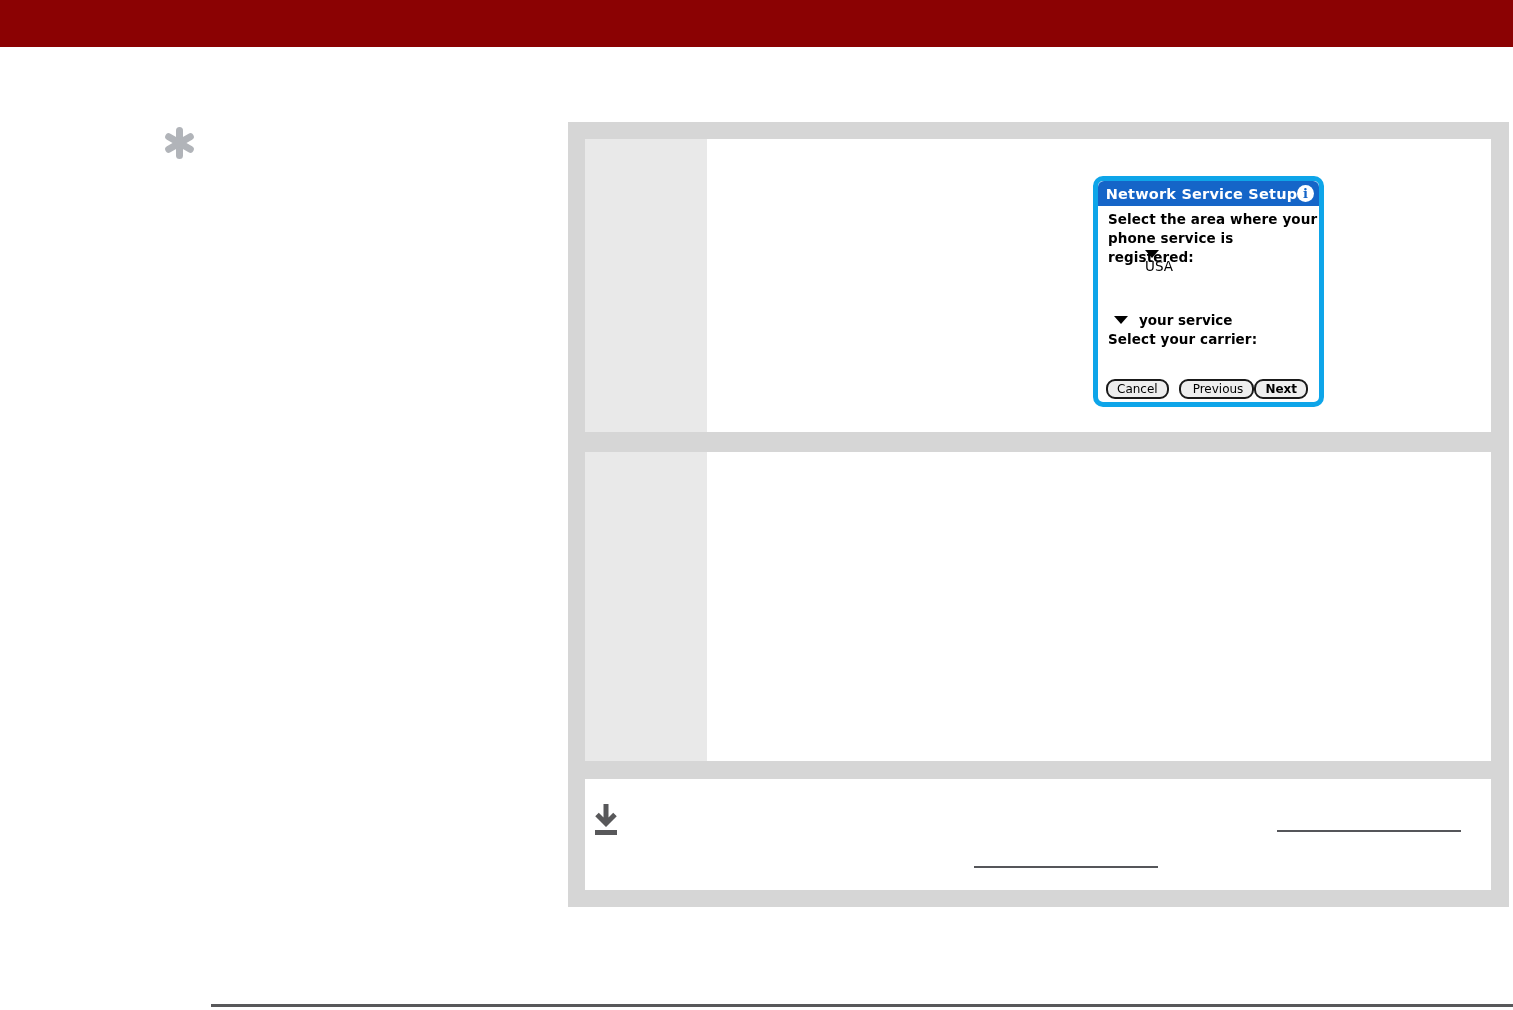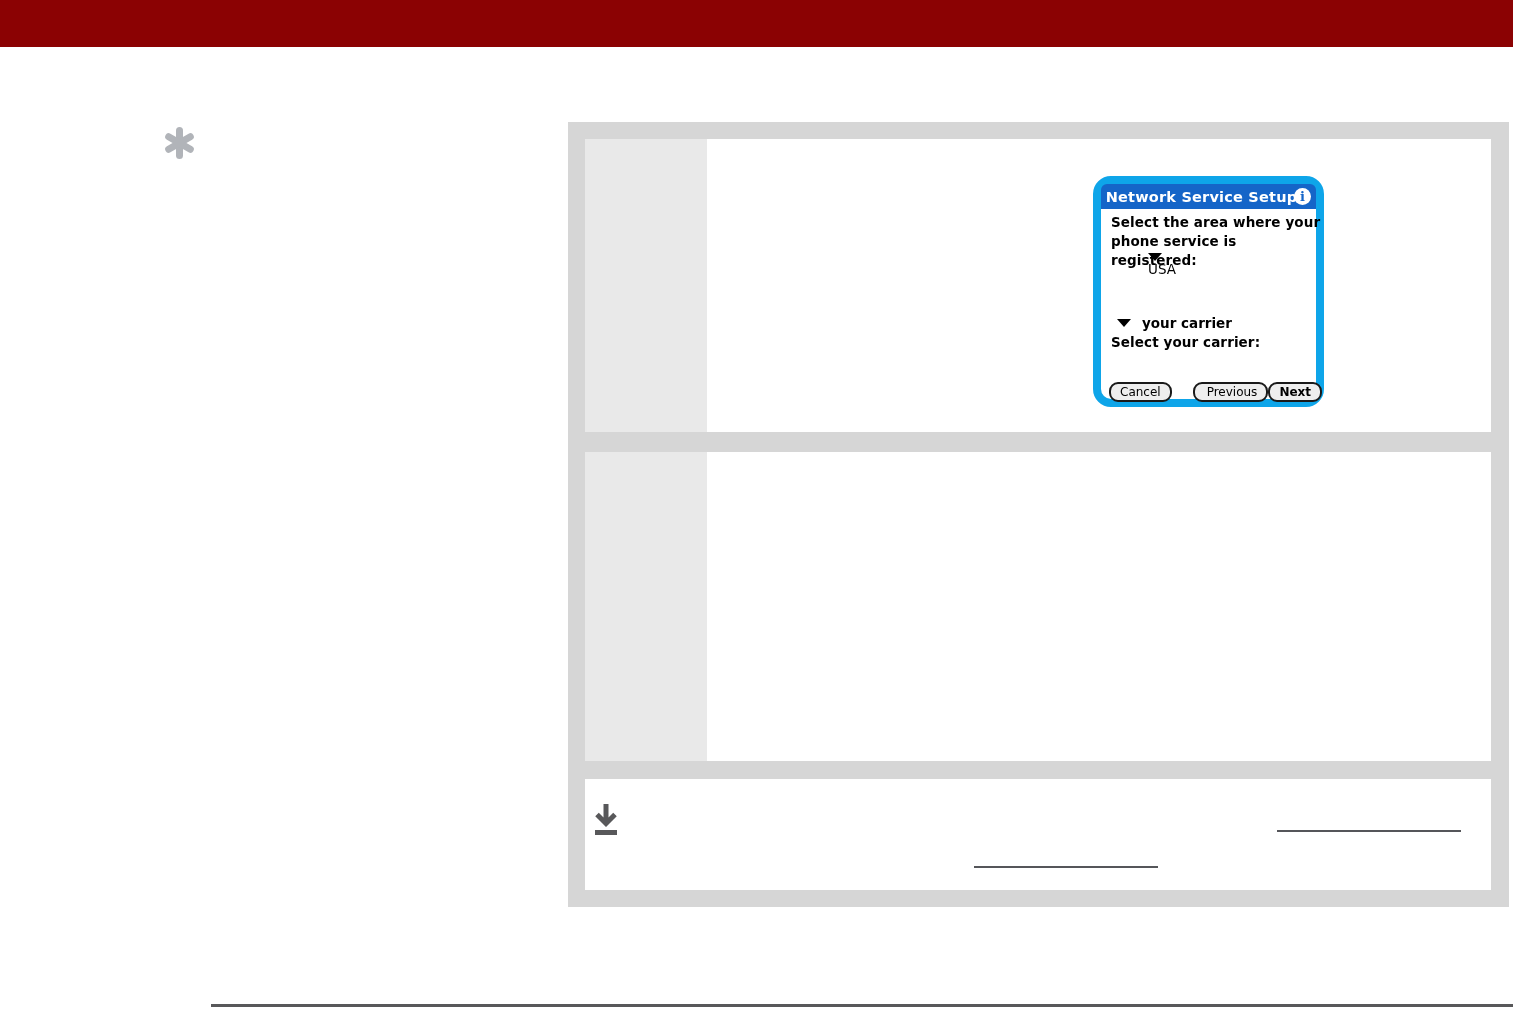--- a/index.html
+++ b/index.html
@@ -61,22 +61,22 @@
     width: 122px; height: 100%;
     background: #e9e9e9;
   }
 
   
   .palm {
     position: absolute;
     left: 1093px; top: 176px;
     width: 231px; height: 231px;
     background: #ffffff;
-    border: 8px solid #0ea5e9;
-    border-radius: 18px;
+    border: 5px solid #0ea5e9;
+    border-radius: 10px;
   }
   .palm-title {
     position: relative;
     height: 25px;
     background: #1565c8;
     border-radius: 6px 6px 0 0;
     display: flex;
     align-items: center;
     justify-content: center;
   }
@@ -140,21 +140,21 @@
     border-radius: 9px;
     background: #eeeeee;
     font-family: "DejaVu Sans", sans-serif;
     font-size: 12px;
     line-height: 16px;
     color: #000;
     padding: 0 9px;
     text-align: center;
     cursor: default;
   }
-  .pbtn.prev { margin-left: 21px; padding-left: 12px; }
+  .pbtn.prev { margin-left: 10px; padding-left: 12px; }
   .pbtn.next { margin-left: auto; font-weight: bold; }
 
   
   .dl-icon { position: absolute; left: 593px; top: 803px; width: 26px; height: 34px; }
   .link-underline {
     position: absolute;
     height: 2px;
     background: #55565a;
   }
   .link-u1 { left: 1277px; top: 830px; width: 184px; }
@@ -198,21 +198,21 @@
     </div>
     <div class="palm-body">
       <div class="plbl lbl1">Select the area where your phone service is registered:</div>
       <div class="dd dd1">
         <span class="tri"></span>
         <span class="val">USA</span>
       </div>
       <div class="plbl lbl2">Select your carrier:</div>
       <div class="dd dd2">
         <span class="tri"></span>
-        <span class="val">your carrier</span>
+        <span class="val">your service</span>
       </div>
       <div class="btnrow">
         <button class="pbtn">Cancel</button>
         <button class="pbtn prev">Previous</button>
         <button class="pbtn next">Next</button>
       </div>
     </div>
   </div>
 
   <div class="dl-icon">

